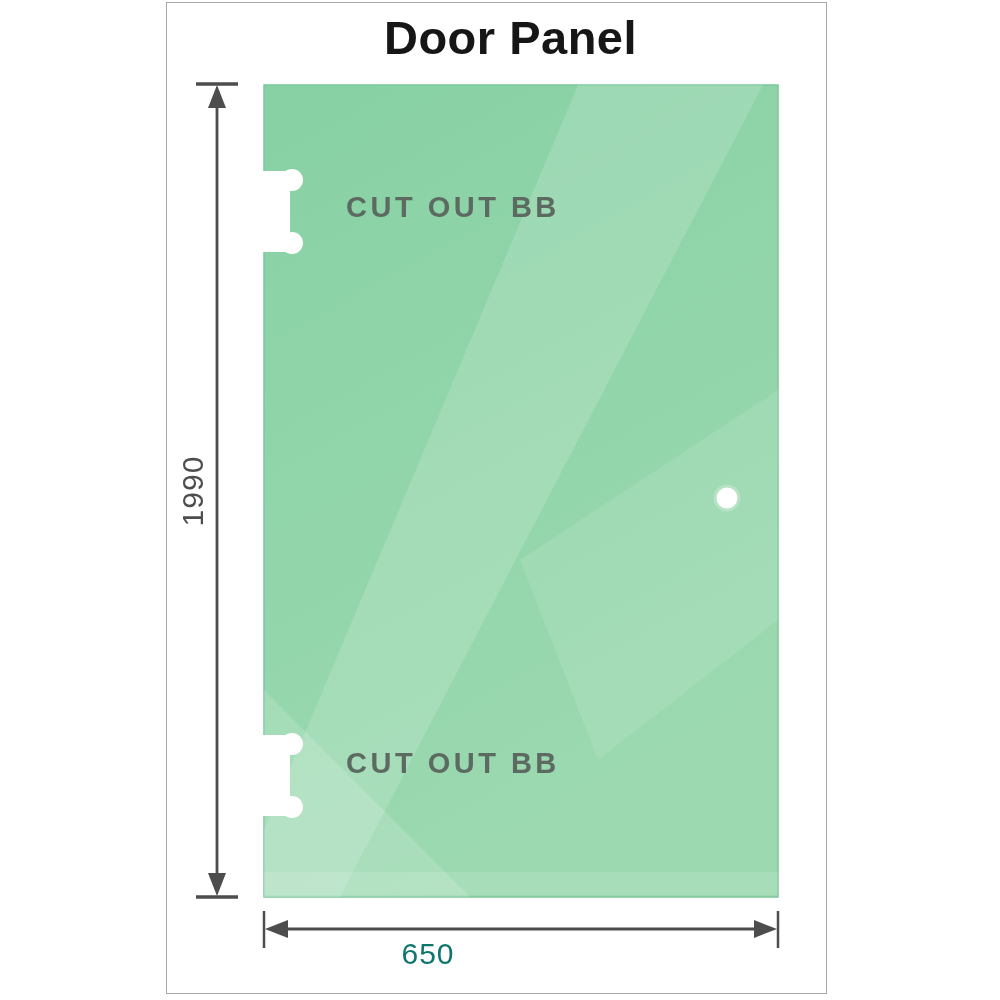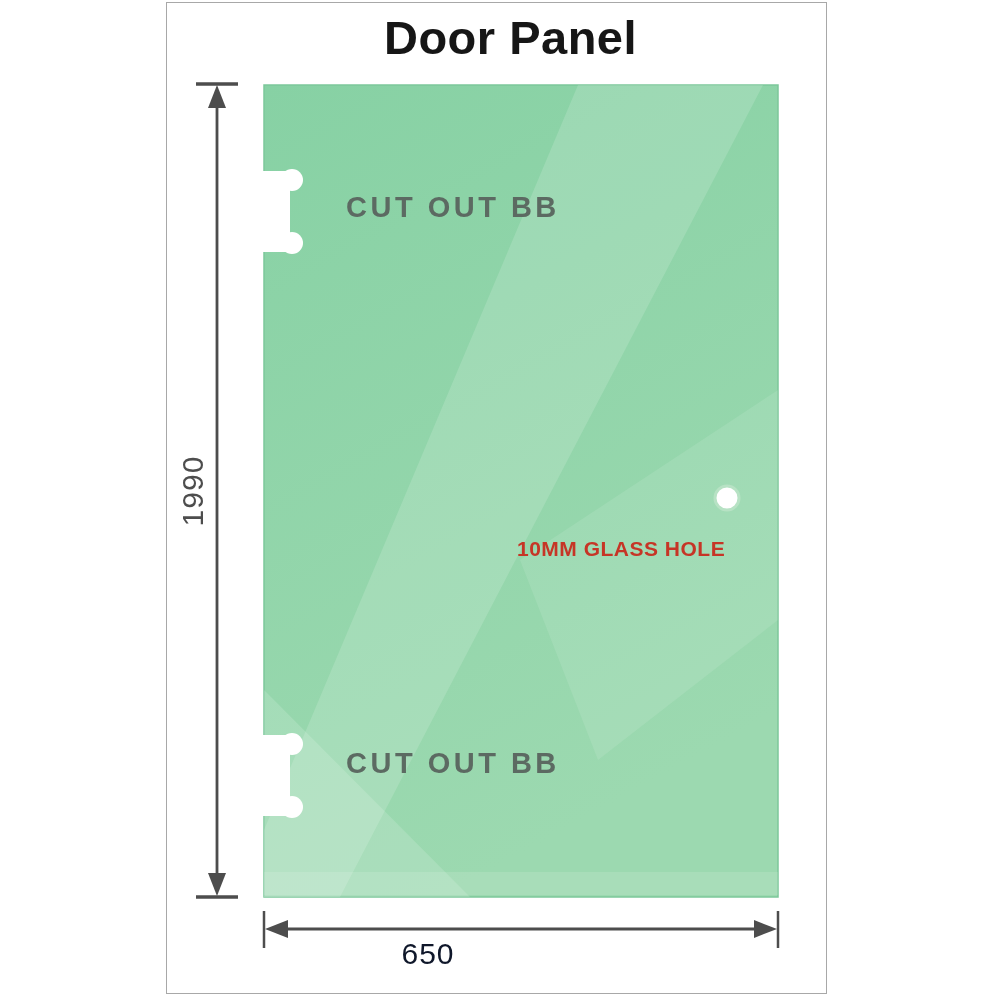--- a/index.html
+++ b/index.html
@@ -136,19 +136,18 @@
       <line x1="272" y1="929" x2="770" y2="929" stroke-width="2.8"></line>
       <polygon points="265,929 288,920 288,938" stroke="none"></polygon>
       <polygon points="777,929 754,920 754,938" stroke="none"></polygon>
     </g>
   </svg>
 
   <div class="label cutout-label label-cut-top" style="color: rgb(92, 106, 98);">CUT OUT BB</div>
 
   <div class="label cutout-label label-cut-bottom" style="color: rgb(92, 106, 98);">CUT OUT BB</div>
 
-  <div class="label hole-label label-hole" style="color: rgb(198, 53, 38);">10MM GLASS HOLE</div>
 
   <div class="label dim-value dim-height" style="color: rgb(77, 77, 77);">1990</div>
 
-  <div class="label dim-value dim-width" style="color: #0f172a;">650</div>
+  <div class="label dim-value dim-width" style="color: #0f766e;">650</div>
 
 </div>
 
 </body></html>

